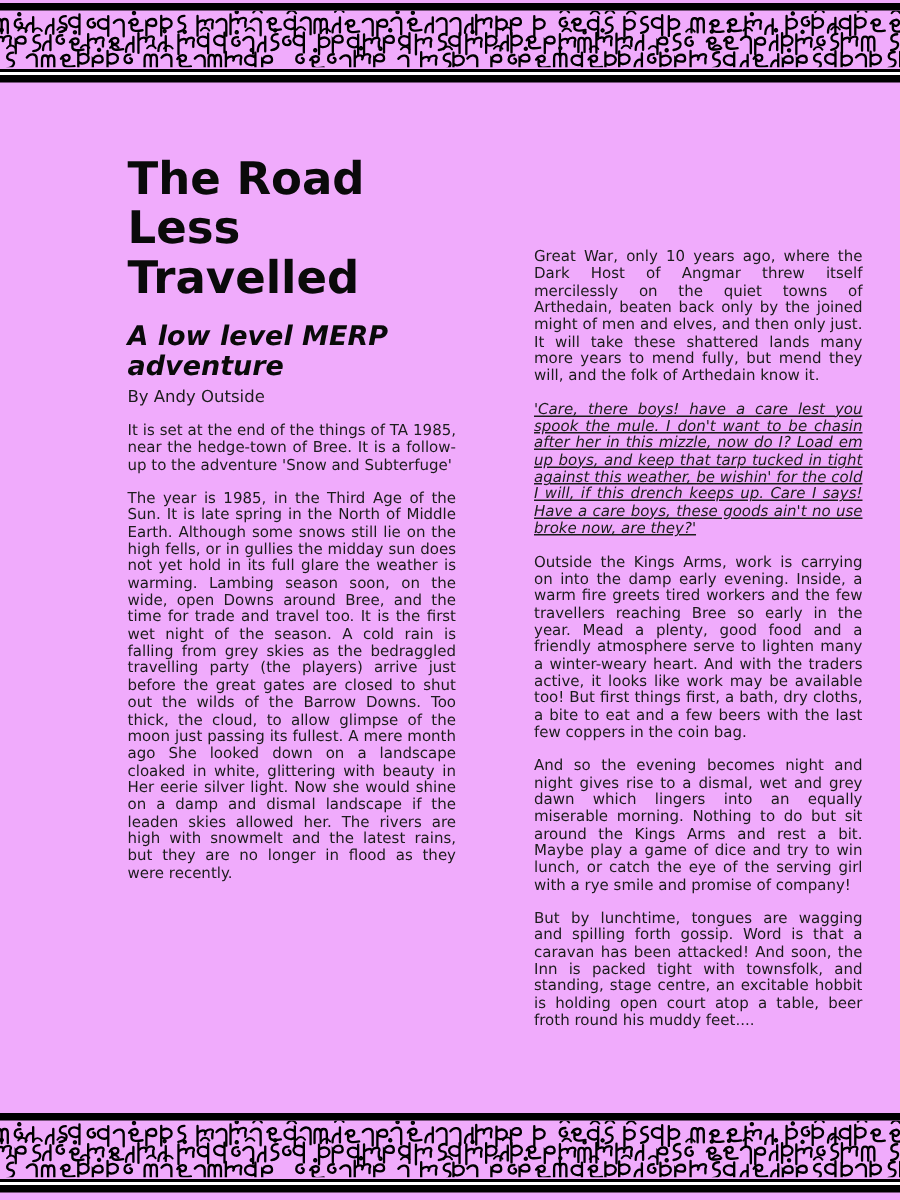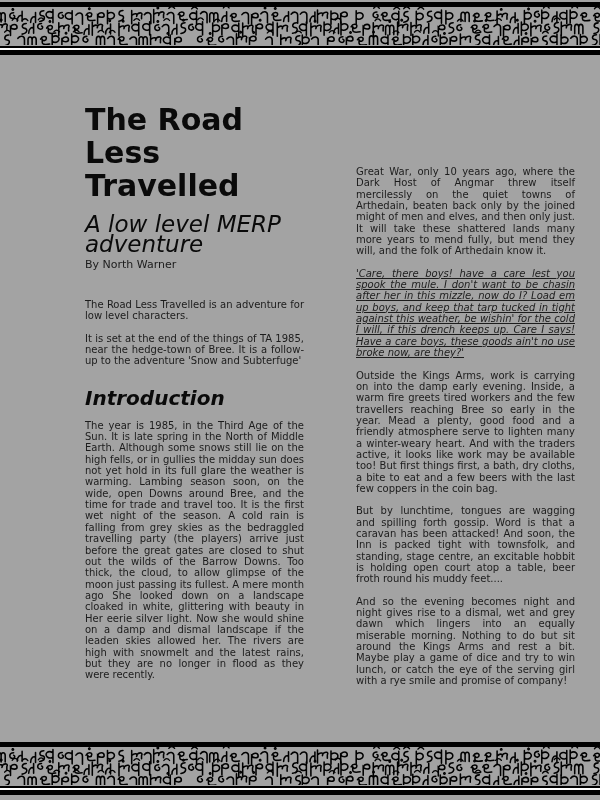--- a/index.html
+++ b/index.html
@@ -1,17 +1,17 @@
 <!DOCTYPE html>
 <html><head>
 <meta charset="utf-8">
 <style>
   html,body{margin:0;padding:0;background:#ffffff;}
   .page{
-    position:relative;width:600px;height:800px;background:#a3a3a3;
+    position:relative;width:600px;height:800px;background:#f0abfc;
     font-family:"DejaVu Sans","Liberation Sans",sans-serif;
     color:#1c1c1c;overflow:hidden;
   }
   
   .band{position:absolute;left:0;width:600px;}
   .band-top{top:2px;}
   .band-bottom{top:742px;}
   .band .rule-top{height:5px;background:#000;}
   .band .script{height:38px;overflow:hidden;}
   .band svg{display:block;}
@@ -20,22 +20,22 @@
   .band .rule-thick{height:5px;background:#000;}
   
   .col{position:absolute;top:0;}
   .col-left{left:85px;width:219px;}
   .col-right{left:324px;width:219px;margin-left:32px;}
   h1{
     margin:103px 0 0 0;font-size:30px;line-height:33px;font-weight:bold;
     color:#0a0a0a;letter-spacing:0;
   }
   h2{
-    margin:13px 0 0 0;font-size:23px;line-height:19.5px;
-    font-weight:normal;font-style:italic;color:#0a0a0a;
+    margin:13px 0 0 0;font-size:18px;line-height:19.5px;
+    font-weight:bold;font-style:italic;color:#0a0a0a;
   }
   .byline{margin:4px 0 0 0;font-size:11px;line-height:13px;color:#1c1c1c;}
   h3{
     margin:20px 0 0 0;font-size:20px;line-height:22px;
     font-weight:bold;font-style:italic;color:#0a0a0a;
   }
   p{
     margin:11px 0 0 0;font-size:10px;line-height:11.35px;
     text-align:justify;color:#1c1c1c;
   }
@@ -289,33 +289,31 @@
         </svg>
     </div>
     <div class="rule-thin"></div>
     <div class="rule-gap"></div>
     <div class="rule-thick"></div>
   </div>
 
   <div class="col col-left">
     <h1>The Road Less Travelled</h1>
     <h2>A low level MERP adventure</h2>
-    <div class="byline">By North Warner</div>
-    <p class="first">The Road Less Travelled is an adventure for low level characters.</p>
+    <div class="byline">By Andy Outside</div>
     <p>It is set at the end of the things of TA 1985, near the hedge-town of Bree. It is a follow-up to the adventure 'Snow and Subterfuge'</p>
-    <h3>Introduction</h3>
     <p class="after-head">The year is 1985, in the Third Age of the Sun. It is late spring in the North of Middle Earth. Although some snows still lie on the high fells, or in gullies the midday sun does not yet hold in its full glare the weather is warming. Lambing season soon, on the wide, open Downs around Bree, and the time for trade and travel too. It is the first wet night of the season. A cold rain is falling from grey skies as the bedraggled travelling party (the players) arrive just before the great gates are closed to shut out the wilds of the Barrow Downs. Too thick, the cloud, to allow glimpse of the moon just passing its fullest. A mere month ago She looked down on a landscape cloaked in white, glittering with beauty in Her eerie silver light. Now she would shine on a damp and dismal landscape if the leaden skies allowed her. The rivers are high with snowmelt and the latest rains, but they are no longer in flood as they were recently.</p>
   </div>
 
   <div class="col col-right">
     <p>Great War, only 10 years ago, where the Dark Host of Angmar threw itself mercilessly on the quiet towns of Arthedain, beaten back only by the joined might of men and elves, and then only just. It will take these shattered lands many more years to mend fully, but mend they will, and the folk of Arthedain know it.</p>
     <p class="quote">'Care, there boys! have a care lest you spook the mule. I don't want to be chasin after her in this mizzle, now do I? Load em up boys, and keep that tarp tucked in tight against this weather, be wishin' for the cold I will, if this drench keeps up. Care I says! Have a care boys, these goods ain't no use broke now, are they?'</p>
     <p>Outside the Kings Arms, work is carrying on into the damp early evening. Inside, a warm fire greets tired workers and the few travellers reaching Bree so early in the year. Mead a plenty, good food and a friendly atmosphere serve to lighten many a winter-weary heart. And with the traders active, it looks like work may be available too! But first things first, a bath, dry cloths, a bite to eat and a few beers with the last few coppers in the coin bag.</p>
+    <p>And so the evening becomes night and night gives rise to a dismal, wet and grey dawn which lingers into an equally miserable morning. Nothing to do but sit around the Kings Arms and rest a bit. Maybe play a game of dice and try to win lunch, or catch the eye of the serving girl with a rye smile and promise of company!</p>
     <p>But by lunchtime, tongues are wagging and spilling forth gossip. Word is that a caravan has been attacked! And soon, the Inn is packed tight with townsfolk, and standing, stage centre, an excitable hobbit is holding open court atop a table, beer froth round his muddy feet....</p>
-    <p>And so the evening becomes night and night gives rise to a dismal, wet and grey dawn which lingers into an equally miserable morning. Nothing to do but sit around the Kings Arms and rest a bit. Maybe play a game of dice and try to win lunch, or catch the eye of the serving girl with a rye smile and promise of company!</p>
   </div>
 
   <div class="band band-bottom">
     <div class="rule-top"></div>
     <div class="script">
       <svg width="600" height="38" viewBox="0 0 600 38" id="tengwar-bottom">
           <path d="M0,6 L0,-2 C0,-6.5 5,-6.5 5,-2 L5,6 M5,-2 C5,-6.5 10,-6.5 10,-2 L10,6" transform="translate(-3.0,10.1) scale(0.82)" fill="none" stroke="#000" stroke-width="1.9" stroke-linecap="round"></path>
           <path d="M6,-6 C0,-6 0,1 5,1 C8,0.5 8,-2.5 6,-3" transform="translate(8.7,10.7) scale(0.82)" fill="none" stroke="#000" stroke-width="1.9" stroke-linecap="round"></path>
           <path d="M5,-11 a1,1 0 1 0 0.1,0" transform="translate(8.7,10.7) scale(0.82)" fill="none" stroke="#000" stroke-width="1.6" stroke-linecap="round"></path>
           <path d="M0,6 C0,0 4,-2.5 6,0 M6,-6 L6,6" transform="translate(17.2,9.3) scale(0.82)" fill="none" stroke="#000" stroke-width="1.9" stroke-linecap="round"></path>

